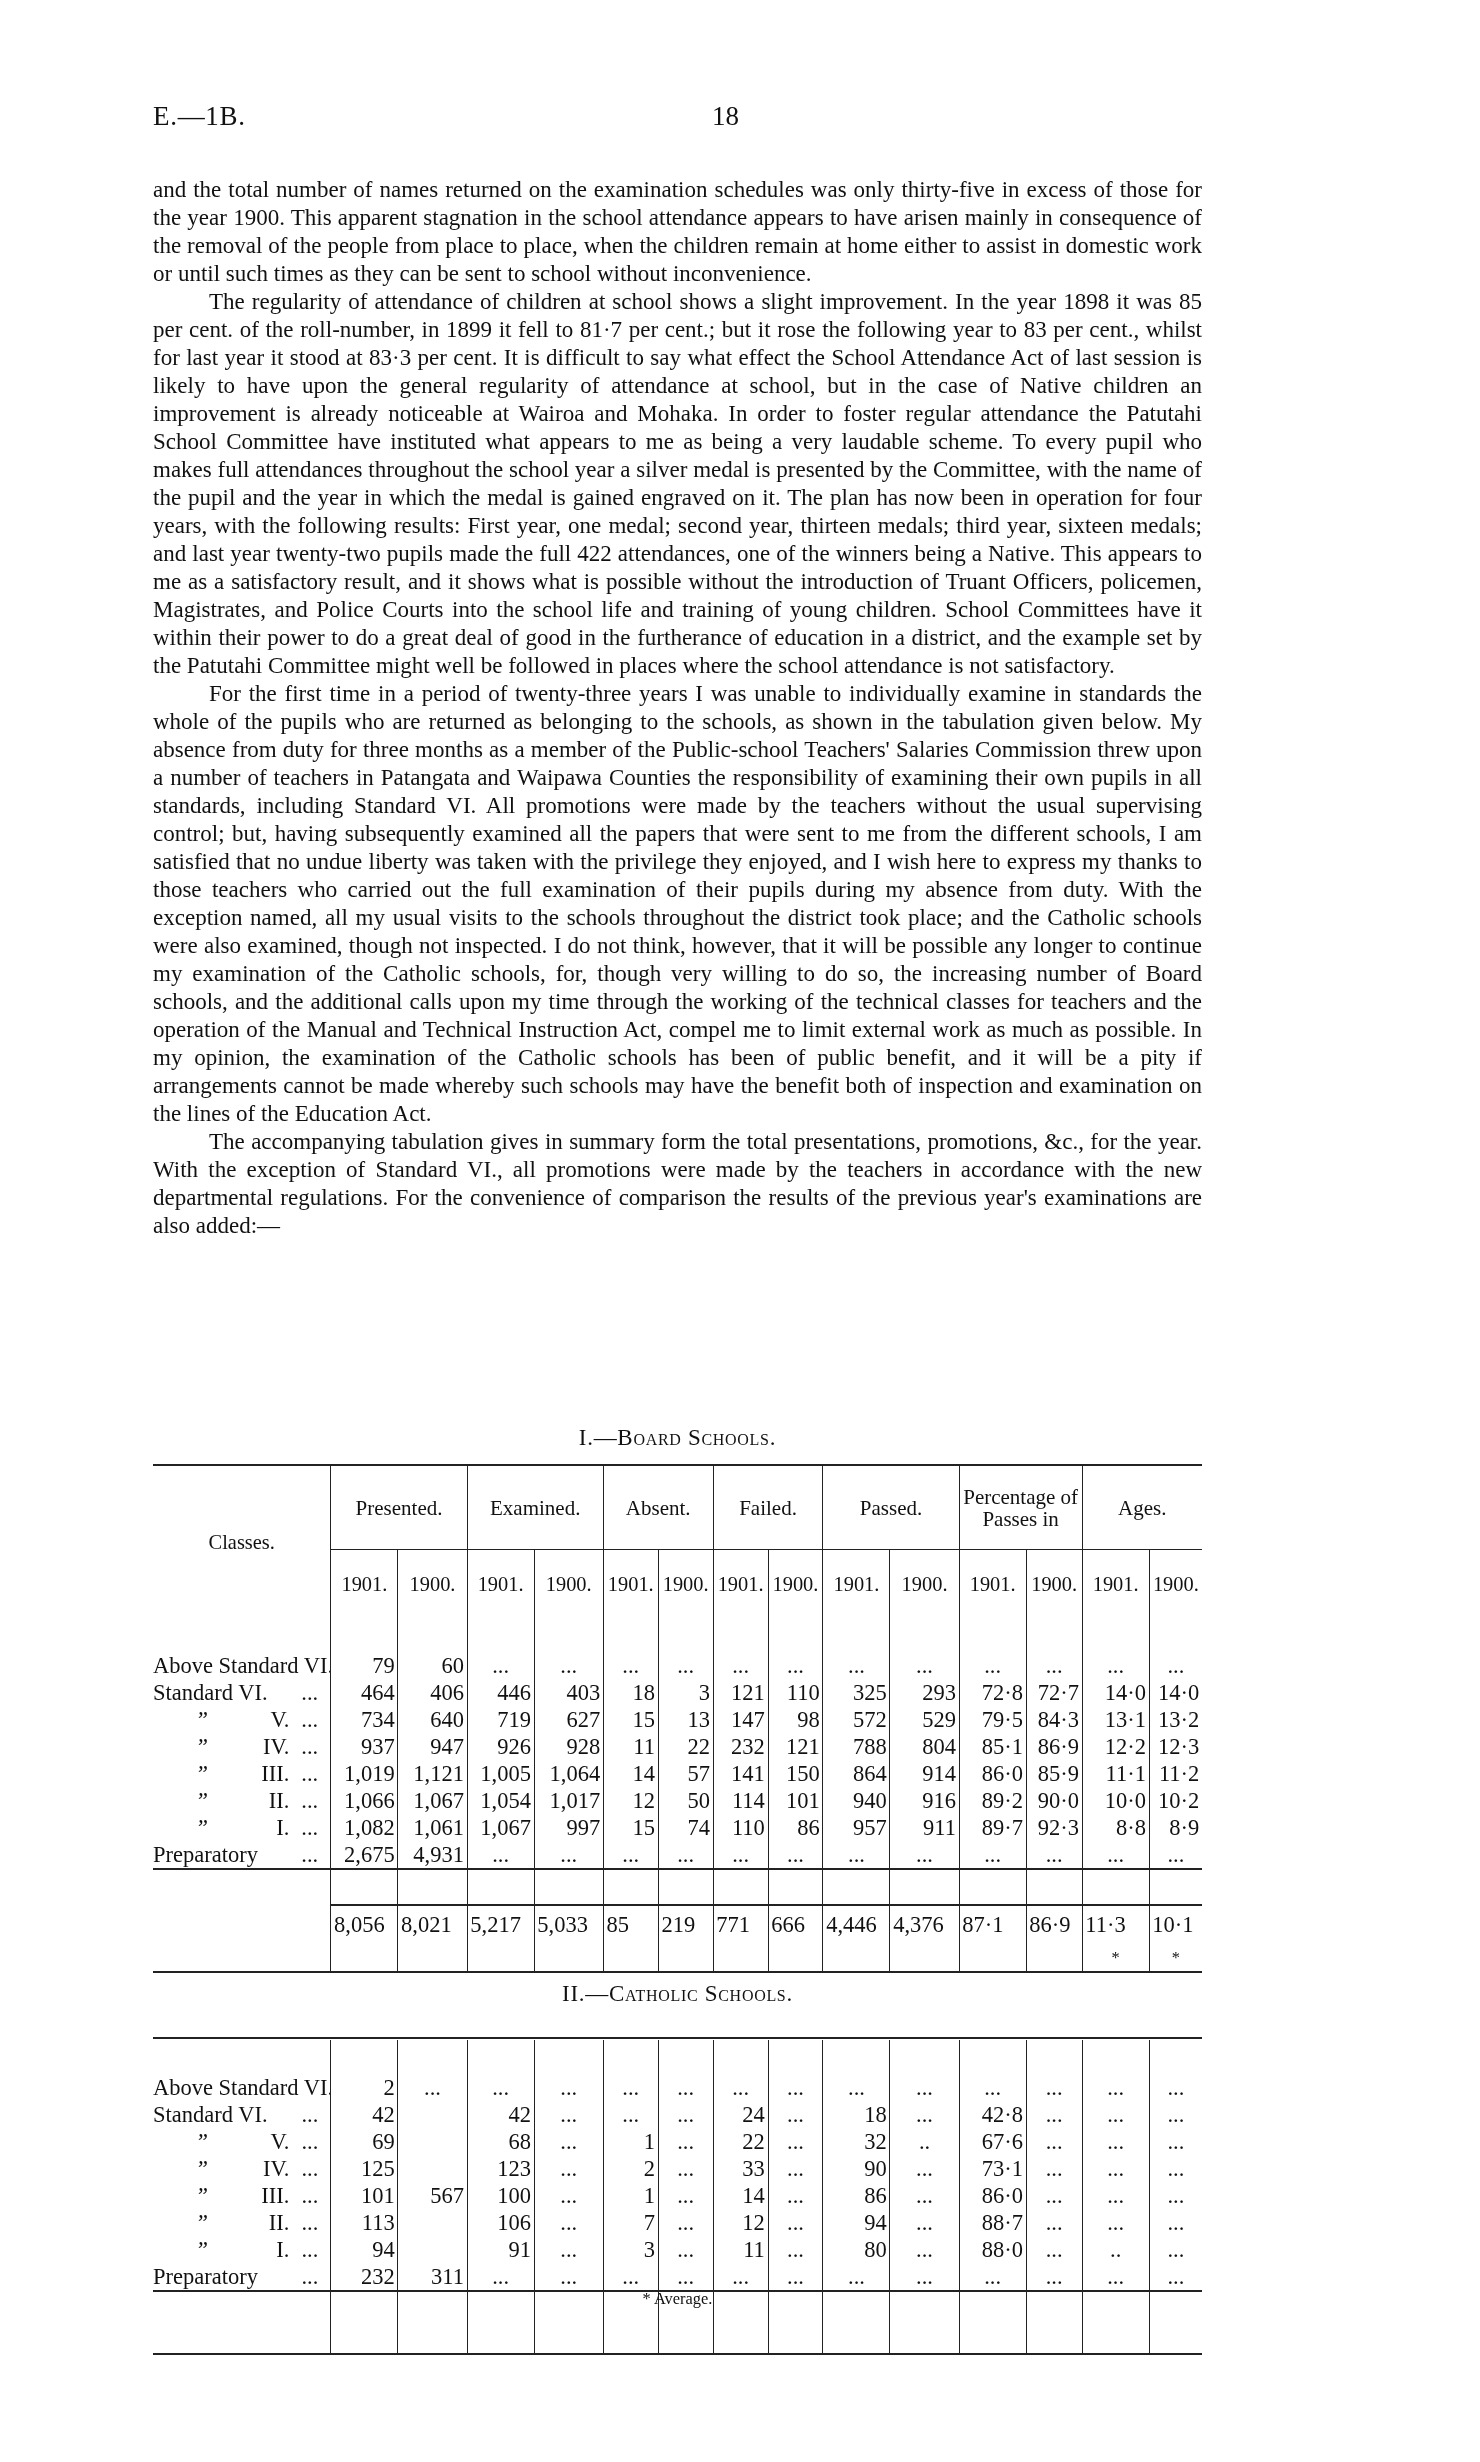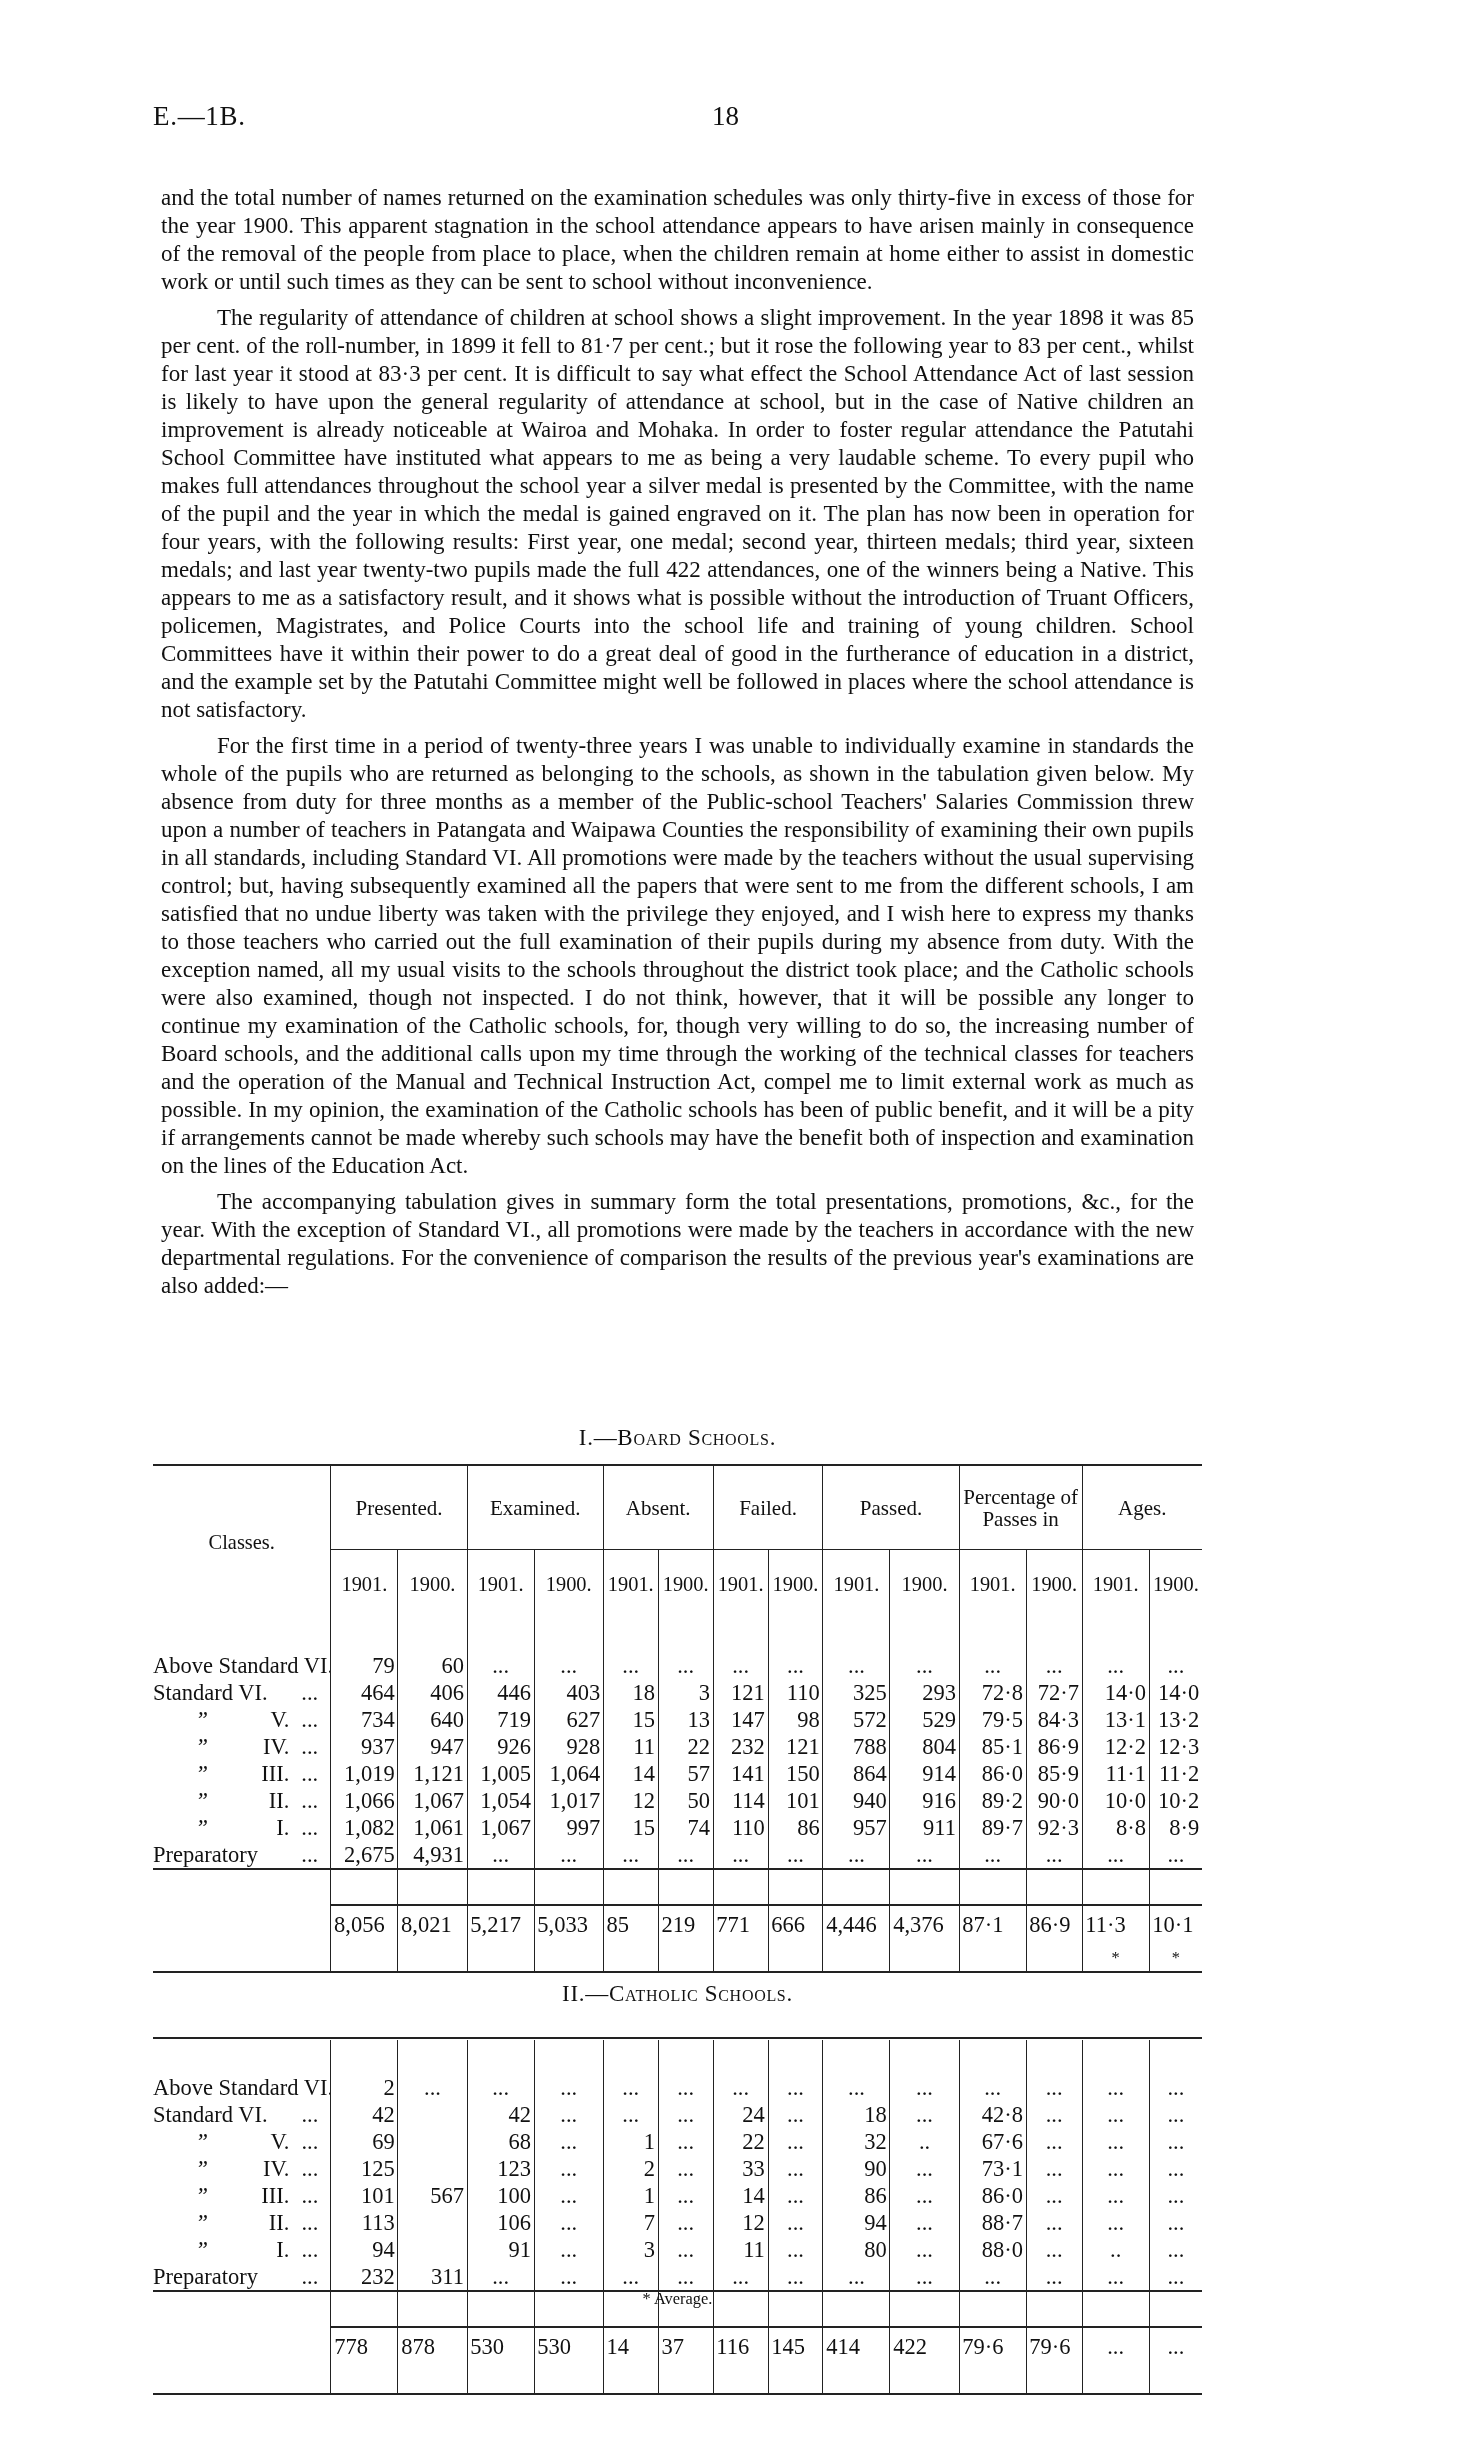--- a/index.html
+++ b/index.html
@@ -6,21 +6,21 @@
   body {
     width: 1481px; height: 2462px; position: relative; overflow: hidden;
     font-family: "Liberation Serif", "DejaVu Serif", serif;
     color: #111111;
   }
   .page { position: absolute; left: 153px; top: 0; width: 1049px; }
   .header { position: absolute; top: 101px; left: 0; width: 1049px; height: 41px; font-size: 27px; }
   .header .code { position: absolute; left: 0; top: 0; letter-spacing: 0.7px; }
   .header .pnum { position: absolute; left: 559px; top: 0; }
   .body-text { position: absolute; top: 176px; left: 0; width: 1049px; font-size: 23px; line-height: 28px; text-align: justify; }
-  .body-text p { margin: 8px; text-indent: 0; }
+  .body-text p { margin: 0; text-indent: 0; }
   .body-text p.indent { text-indent: 56px; }
   .tbl-title { text-align: center; font-size: 23px; letter-spacing: 0.7px; font-variant: small-caps; }
   .t1-title { position: absolute; top: 1425px; left: 0; width: 1049px; }
   .t2-title { position: absolute; top: 1981px; left: 0; width: 1049px; }
   table.stats { border-collapse: collapse; font-size: 22.5px; position: absolute; left: 0; width: 1049px; table-layout: fixed; }
   table.stats td, table.stats th { padding: 0 2.7px; font-weight: normal; white-space: nowrap; overflow: hidden; }
   table.stats th { vertical-align: middle; }
   .t1 { top: 1464px; }
   .t2 { top: 2037px; }
   .hdr-top th.grp { border-left: 1px solid #222; height: 83px; font-size: 21px; line-height: 22px; }
@@ -518,37 +518,20 @@
           <td class=""></td>
           <td class=""></td>
           <td class=""></td>
           <td class=""></td>
           <td class=""></td>
           <td class=""></td>
           <td class=""></td>
           <td class=""></td>
           <td class=""></td>
         </tr>
-        <tr class="total">
-          <td class="cls"></td>
-          <td class="">778</td>
-          <td class="">878</td>
-          <td class="">530</td>
-          <td class="">530</td>
-          <td class="">14</td>
-          <td class="">37</td>
-          <td class="">116</td>
-          <td class="">145</td>
-          <td class="">414</td>
-          <td class="">422</td>
-          <td class="">79·6</td>
-          <td class="">79·6</td>
-          <td class="dots">...</td>
-          <td class="dots">...</td>
-        </tr>
         <tr class="note bottom">
           <td class="cls"></td>
           <td></td>
           <td></td>
           <td></td>
           <td></td>
           <td></td>
           <td></td>
           <td></td>
           <td></td>

